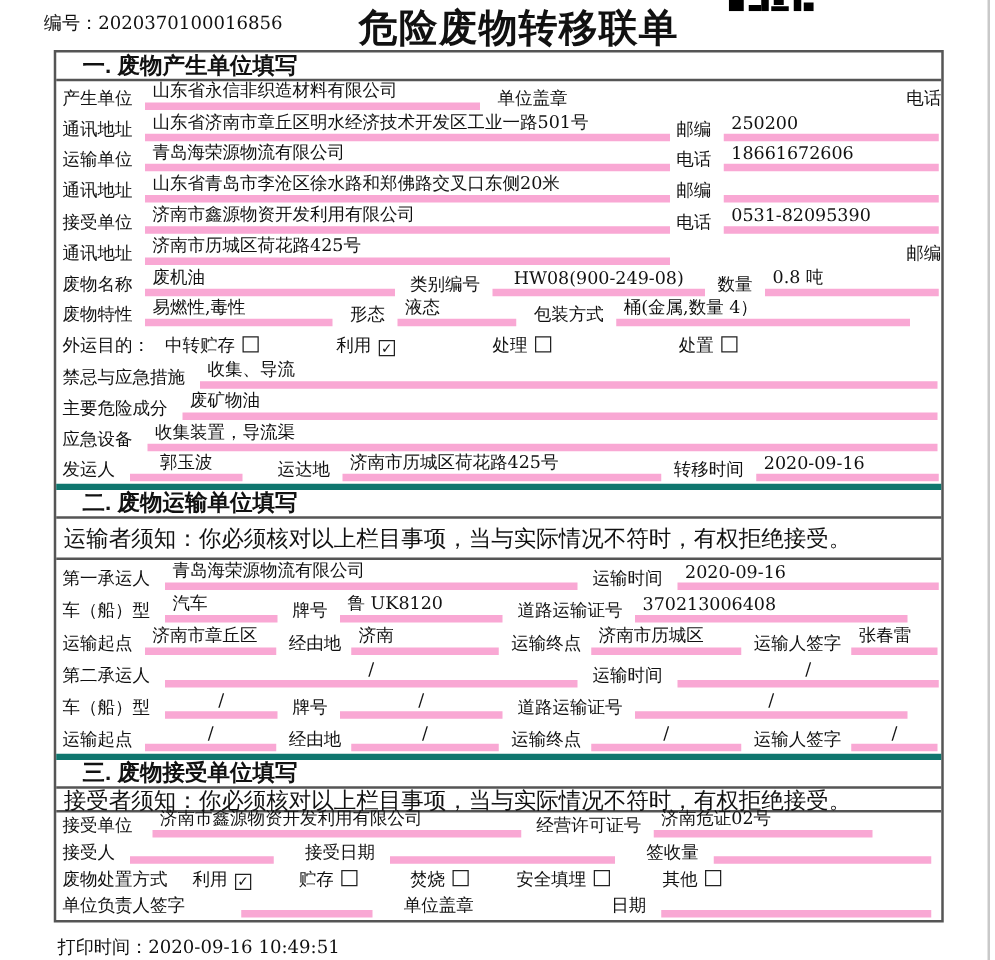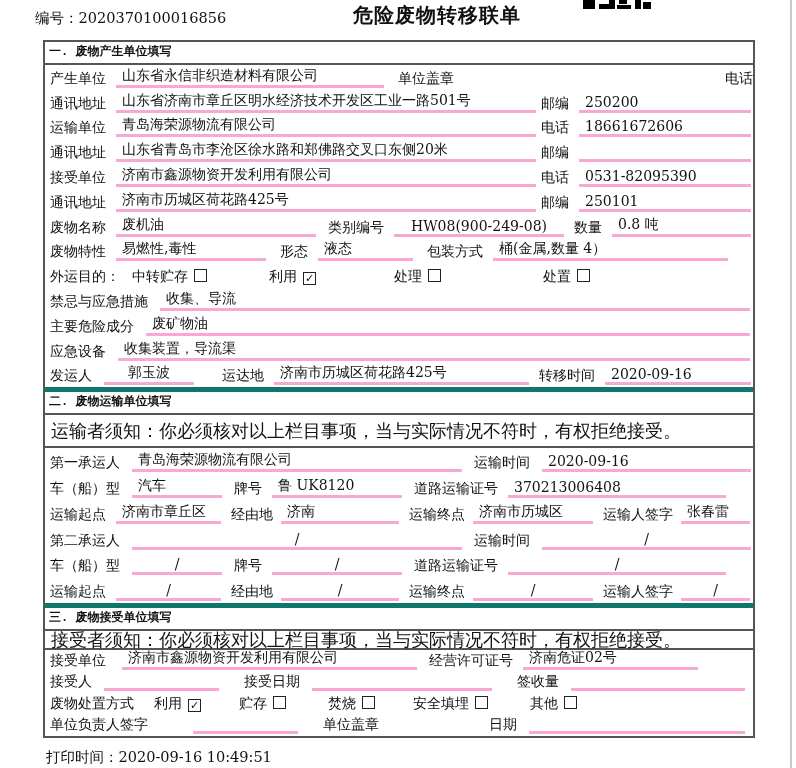--- a/index.html
+++ b/index.html
@@ -5,34 +5,34 @@
   html,body{margin:0;padding:0}
   body{
     width:796px;height:768px;background:#ffffff;color:#111;
     font-family:"DejaVu Serif","Liberation Serif",serif;
     position:relative;overflow:hidden;
   }
   .sans{font-family:"DejaVu Sans","Liberation Sans",sans-serif}
   .page-edge{position:absolute;right:4px;top:0;width:2px;height:768px;background:#c9c9c9}
   .qr{position:absolute;left:583px;top:0;width:68px;height:9px}
   .serial{position:absolute;left:35px;top:9px;font-size:14.5px;white-space:nowrap}
-  .doc-title{position:absolute;left:287px;top:2px;width:300px;text-align:center;
-    font-size:20px;font-weight:bold;letter-spacing:1px}
+  .doc-title{position:absolute;left:287px;top:2px;width:300px;text-align:left;
+    font-size:31px;font-weight:bold;letter-spacing:1px}
   .form{position:absolute;left:43px;top:40px;width:712px;border:2px solid #555;box-sizing:border-box;background:#fff}
-  .sec-title{height:21px;line-height:21px;font-weight:bold;font-size:12px;padding-left:4px;
-    border-bottom:2px solid #555;font-family:Liberation Mono, monospace}
+  .sec-title{height:21px;line-height:21px;font-weight:bold;font-size:18px;padding-left:21px;
+    border-bottom:2px solid #555;font-family:Liberation Sans, sans-serif}
   .bt{border-top:5px solid #0f766e}
   .row{display:flex;align-items:flex-end;height:24.8px;padding:0 0 2px 5px;box-sizing:border-box;
     font-size:14px;white-space:nowrap}
   .r2{height:25.8px}
   .r3{height:21.5px}
   .notice{height:33px;display:flex;align-items:center;padding-left:6px;font-size:18px;border-bottom:2px solid #555;box-sizing:border-box}
   .n3{height:19px}
   .lbl{white-space:nowrap;flex:0 0 auto}
-  .uv{border-bottom:3px solid #f9a8d4;padding:0 6px;box-sizing:border-box;overflow:hidden;flex:0 0 auto}
+  .uv{border-bottom:6px solid #f9a8d4;padding:0 6px;box-sizing:border-box;overflow:hidden;flex:0 0 auto}
   .c{text-align:center}
   .fx{flex:1 1 auto}
   .sp{flex:1 1 auto}
   .sp110{flex:0 0 110px}
   .w90{width:90px}.w95{width:95px}.w105{width:105px}.w115{width:115px}.w118{width:118px}
   .w120{width:120px}.w130{width:130px}.w150{width:150px}.w170{width:170px}.w172{width:172px}
   .w175{width:175px}.w180{width:180px}.w200{width:200px}.w235{width:235px}.w255{width:255px}
   .w268{width:268px}.w295{width:295px}.w330{width:330px}.w420{width:420px}
   .ml8{margin-left:8px}.ml10{margin-left:10px}.ml12{margin-left:12px}.ml14{margin-left:14px}
   .ml16{margin-left:16px}.ml20{margin-left:20px}.ml25{margin-left:25px}.ml28{margin-left:28px}
@@ -106,21 +106,20 @@
     <span class="sp"></span>
     <span class="lbl">电话</span>
     <span class="uv w172 ml10 mr2">0531-82095390</span>
   </div>
 
   <div class="row">
     <span class="lbl">通讯地址</span>
     <span class="uv w420 ml10">济南市历城区荷花路425号</span>
     <span class="sp"></span>
     <span class="lbl">邮编</span>
-    <span class="uv w172 ml10 mr2">250101</span>
   </div>
 
   <div class="row">
     <span class="lbl">废物名称</span>
     <span class="uv w200 ml10">废机油</span>
     <span class="lbl ml12">类别编号</span>
     <span class="uv w170 ml10 c">HW08(900-249-08)</span>
     <span class="lbl ml10">数量</span>
     <span class="uv fx ml10 mr2">0.8 吨</span>
   </div>

